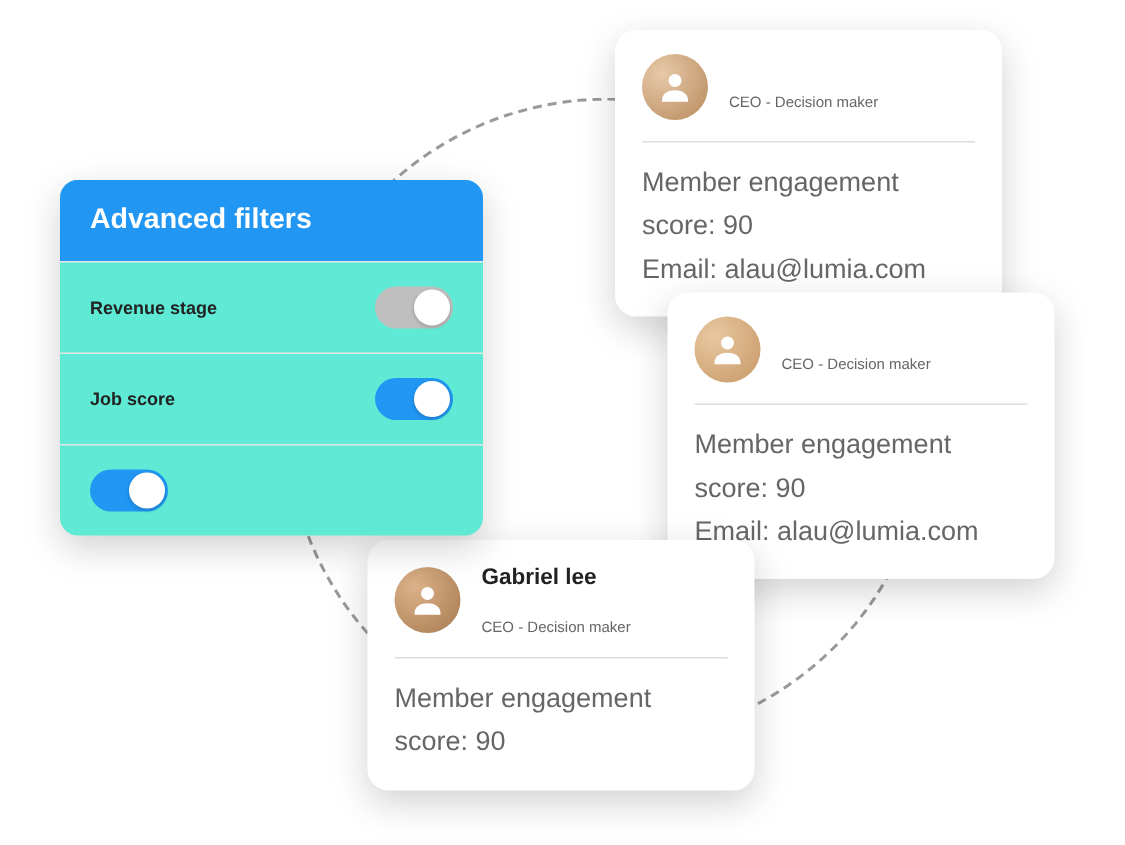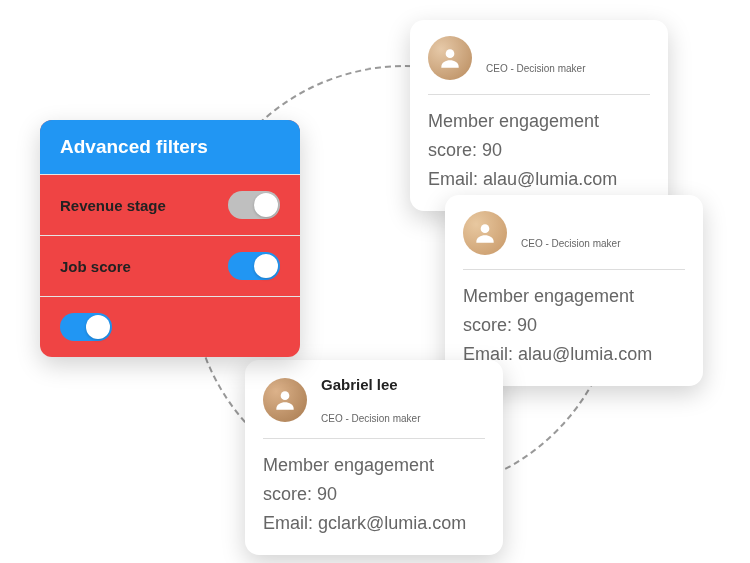--- a/index.html
+++ b/index.html
@@ -18,22 +18,22 @@
     border: 2px dashed #999;
     border-radius: 50%;
     left: 190px;
     top: 65px;
     z-index: 0;
   }
   .filters-panel {
     position: absolute;
     left: 40px;
     top: 120px;
-    width: 260px;
-    background: #ef4444;
+    width: 282px;
+    background: #5eead4;
     border-radius: 12px;
     box-shadow: 0 8px 24px rgba(0,0,0,0.18);
     z-index: 3;
     overflow: hidden;
   }
   .filters-header {
     background: #2196f3;
     color: #fff;
     font-weight: 700;
     font-size: 19px;
@@ -41,21 +41,21 @@
   }
   .filter-row {
     display: flex;
     justify-content: space-between;
     align-items: center;
     padding: 16px 20px;
     border-top: 1px solid #e5e5e5;
   }
   .filter-row:first-of-type { border-top: none; }
   .filter-label {
-    font-size: 15px;
+    font-size: 12px;
     font-weight: 600;
     color: #222;
   }
   .toggle {
     width: 52px;
     height: 28px;
     border-radius: 14px;
     position: relative;
     cursor: pointer;
   }
@@ -199,14 +199,13 @@
           <path d="M4 20c0-4 4-6 8-6s8 2 8 6v1H4z"></path>
         </svg>
     </div>
     <div>
       <div class="name">Gabriel lee</div>
       <div class="role">CEO - Decision maker</div>
     </div>
   </div>
   <hr class="divider">
   <div class="meta">Member engagement score: 90</div>
-  <div class="meta">Email: gclark@lumia.com</div>
 </div>
 
 </body></html>

